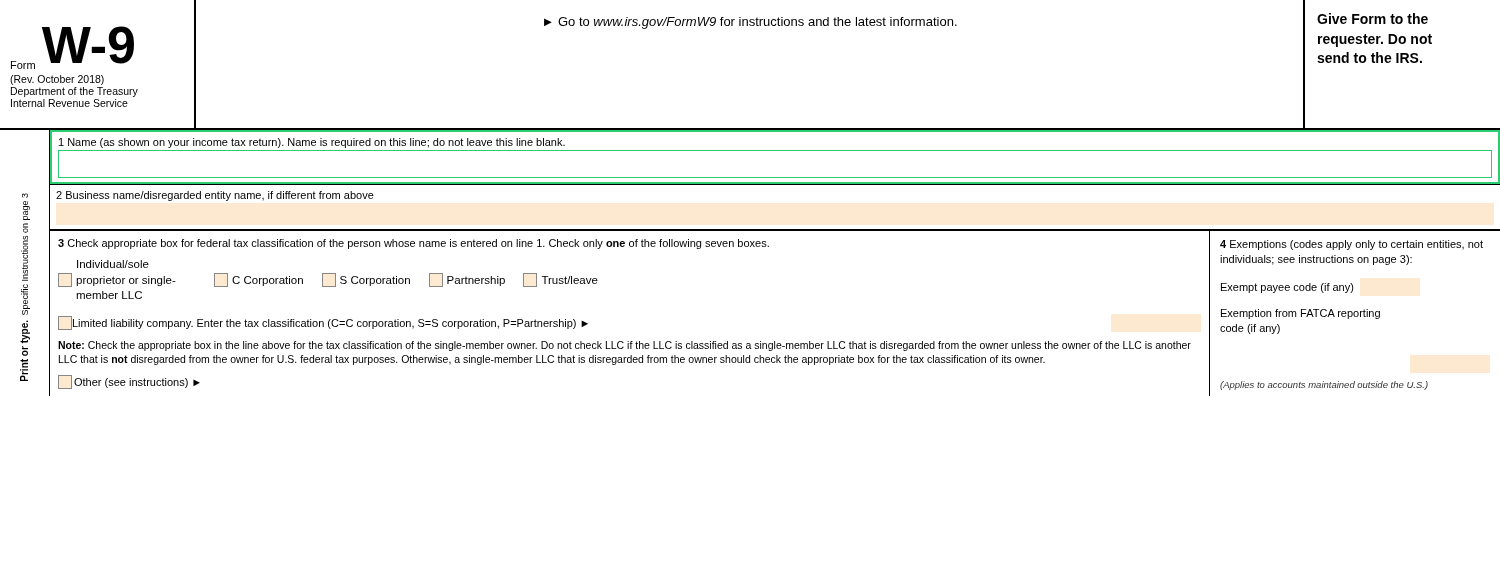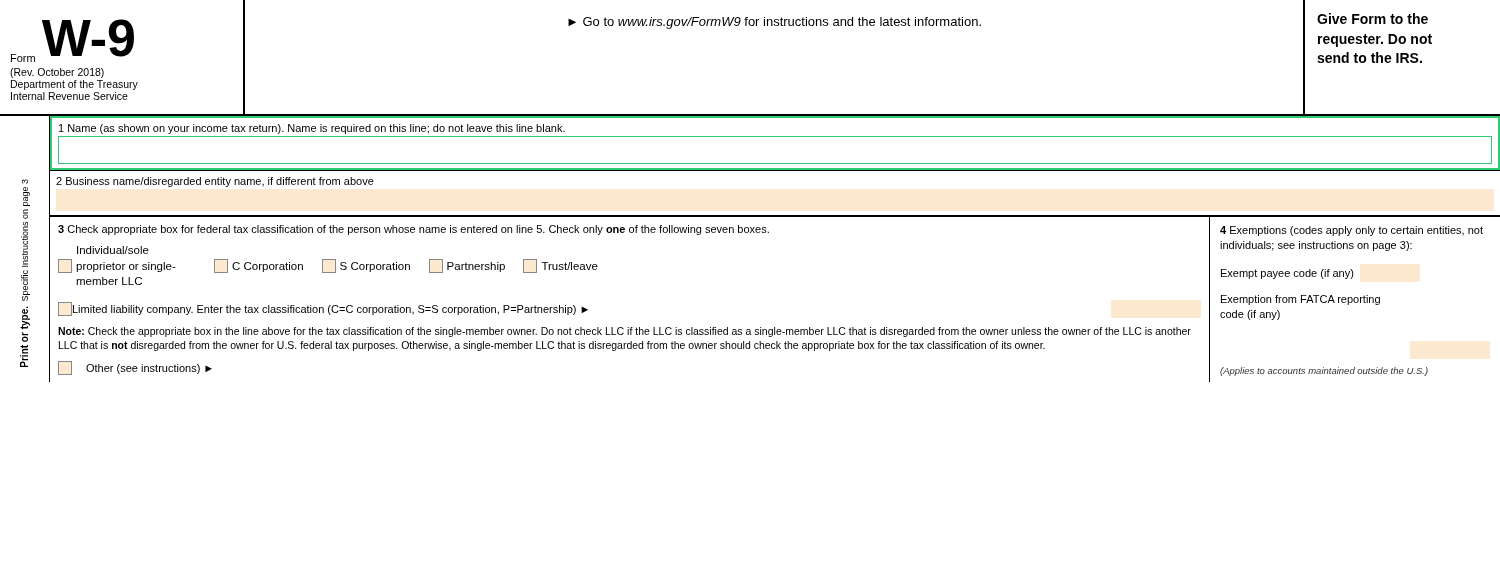--- a/index.html
+++ b/index.html
@@ -3,21 +3,21 @@
   <meta charset="utf-8">
   <style>
     * { box-sizing: border-box; margin: 0; padding: 0; }
     body { font-family: Arial, sans-serif; font-size: 12px; background: #fff; }
 
     .page { width: 1500px; min-height: 586px; background: #fff; }
 
     
     .header { display: flex; border-bottom: 2px solid #000; }
 
-    .header-left { width: 245px; padding: 12px 10px; border-right: 2px solid #000; flex-shrink: 0; }
+    .header-left { width: 196px; padding: 19px 10px; border-right: 2px solid #000; flex-shrink: 0; }
     .form-title-row { display: flex; align-items: flex-end; gap: 6px; }
     .form-label { font-size: 11px; }
     .w9-title { font-size: 52px; font-weight: bold; line-height: 1; }
     .rev-info { font-size: 10.5px; margin-top: 2px; }
     .dept-info { font-size: 10.5px; }
 
     .header-center { flex: 1; padding: 8px 20px; text-align: center; border-right: 2px solid #000; }
     .main-title { font-size: 26px; font-weight: bold; line-height: 1.3; }
     .subtitle { font-size: 13px; margin-top: 6px; }
     .subtitle em { font-style: italic; }
@@ -60,21 +60,21 @@
     .checkbox-label-multi { font-size: 11.5px; line-height: 1.35; max-width: 120px; }
 
     
     .llc-row { display: flex; align-items: center; margin-bottom: 6px; }
     .llc-text { font-size: 11px; flex: 1; }
     .llc-input { width: 90px; height: 18px; background: #fde8d0; border: none; display: inline-block; }
 
     .note-block { font-size: 10.5px; line-height: 1.4; margin-bottom: 8px; }
     .note-block strong { font-weight: bold; }
 
-    .other-row { display: flex; align-items: center; gap: 14px; }
+    .other-row { display: flex; align-items: center; gap: 2px; }
     .other-text { font-size: 11px; }
 
     
     .section4-text { font-size: 11px; line-height: 1.4; margin-bottom: 10px; }
 
     .exempt-row { display: flex; align-items: center; gap: 6px; margin-bottom: 10px; }
     .exempt-label { font-size: 11px; }
     .exempt-input { width: 60px; height: 18px; background: #fde8d0; border: none; display: inline-block; }
 
     .fatca-text { font-size: 11px; line-height: 1.4; margin-bottom: 18px; }
@@ -129,21 +129,21 @@
       <div class="field2">
         <div class="field2-label">2  Business name/disregarded entity name, if different from above</div>
         <div class="field2-input"></div>
       </div>
 
       <div class="section-row">
 
         <div class="section-left">
           <div class="section3-header">
             <strong>3</strong>
-            <span>Check appropriate box for federal tax classification of the person whose name is entered on line 5. Check only</span>
+            <span>Check appropriate box for federal tax classification of the person whose name is entered on line 1. Check only</span>
             <strong>one</strong>
             <span>of the following seven boxes.</span>
           </div>
 
           <div class="checkboxes-row">
 
             <div class="checkbox-item">
               <div class="checkbox-box"></div>
               <div class="checkbox-label-multi">Individual/sole proprietor or single-member LLC</div>
             </div>

